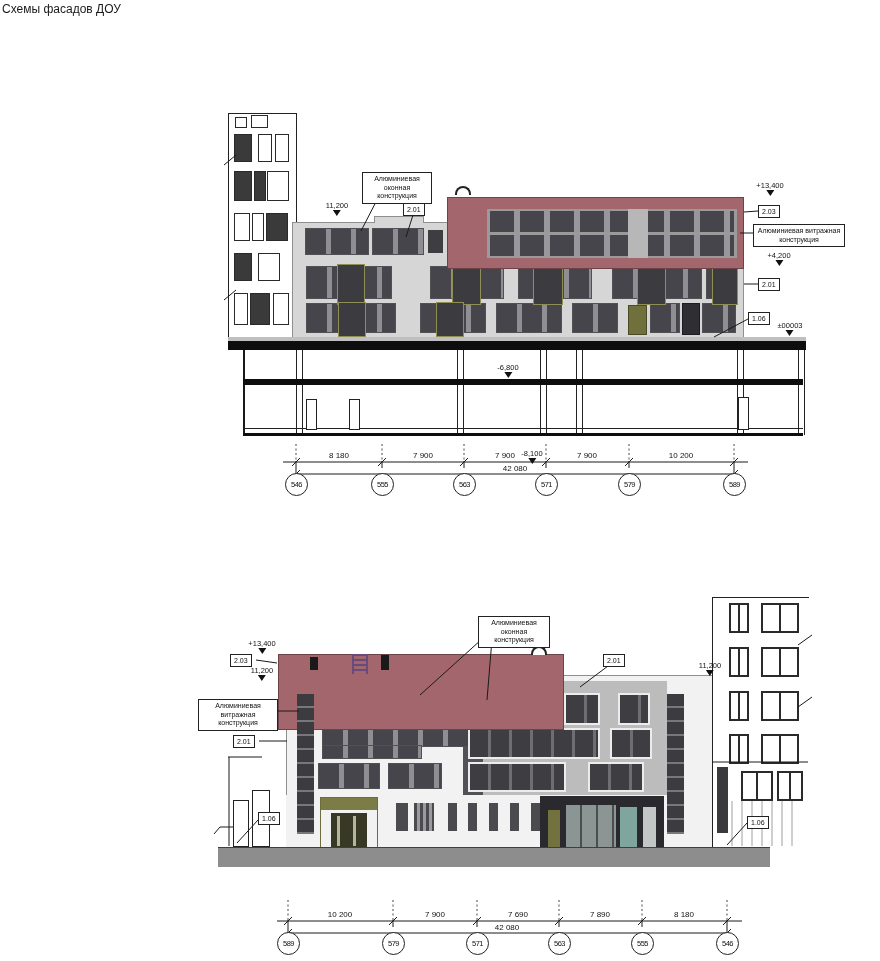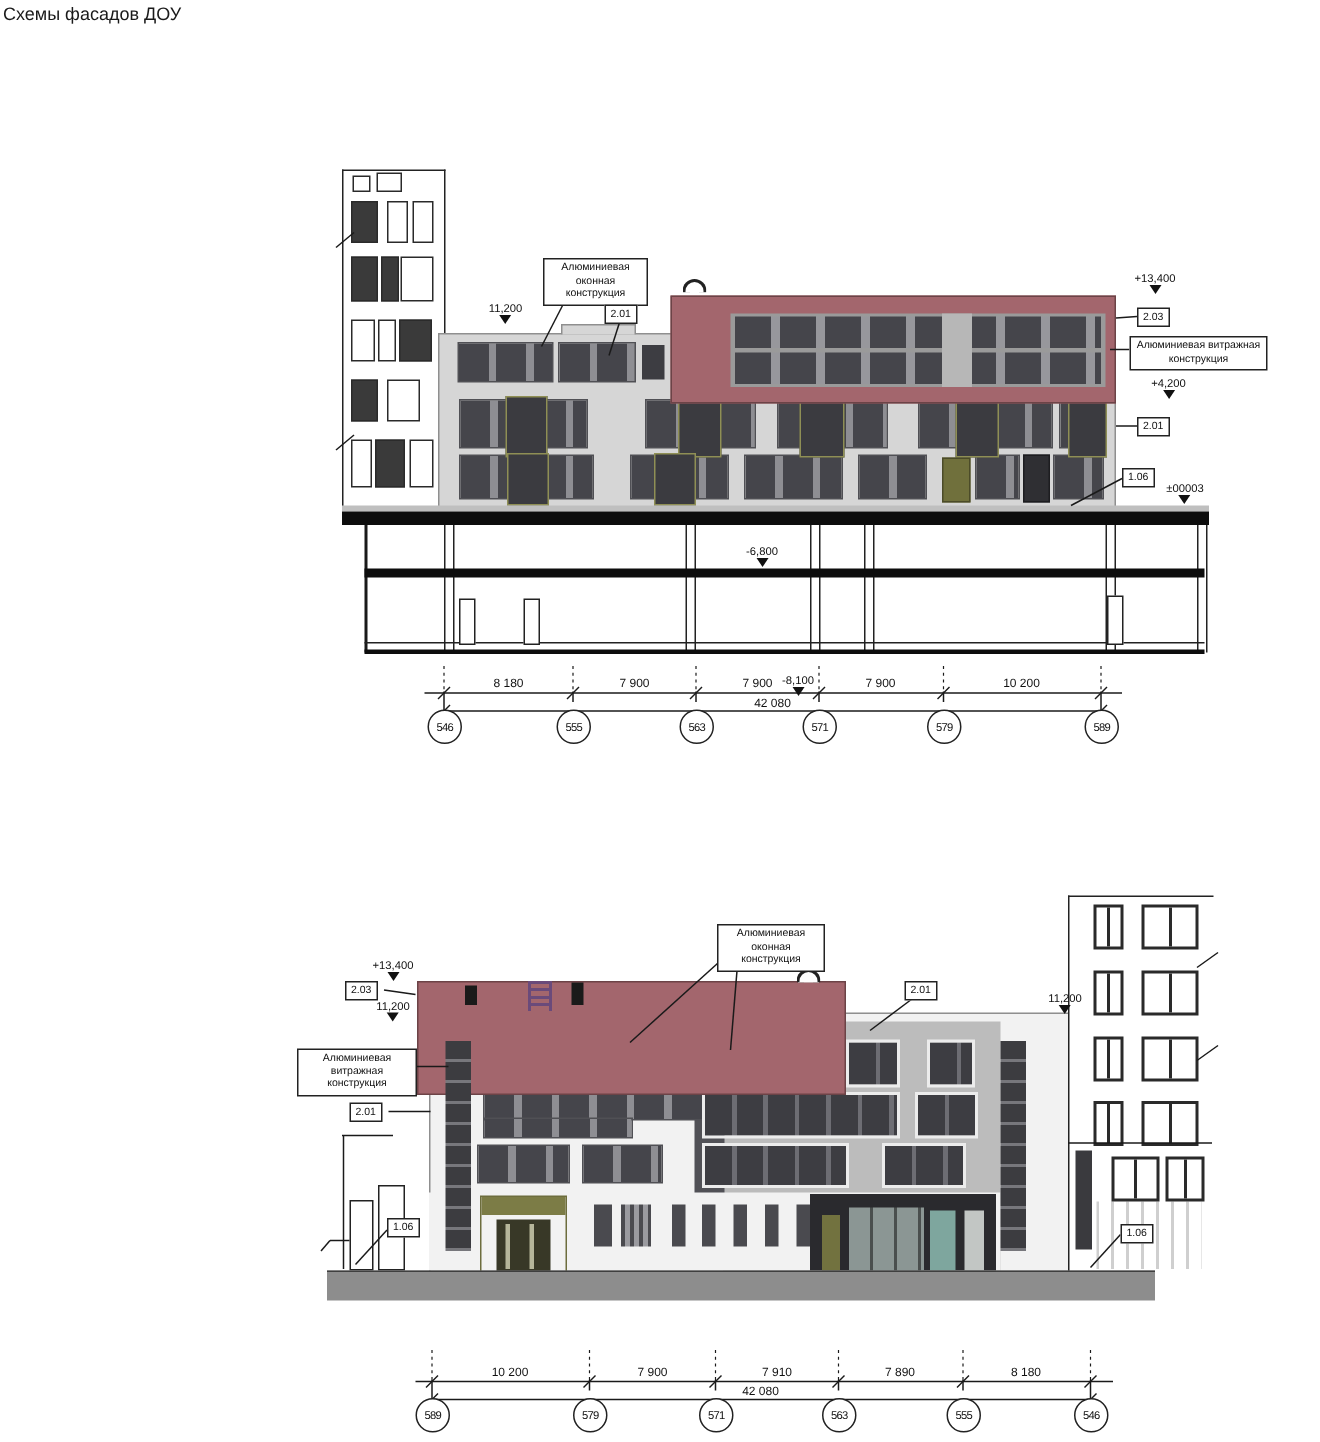--- a/index.html
+++ b/index.html
@@ -247,21 +247,21 @@
   <div class="co" style="left:478px;top:616px;width:66px;">Алюминиевая оконная конструкция</div>
   <div class="co" style="left:198px;top:699px;width:74px;">Алюминиевая витражная конструкция</div>
   <div class="tag" style="left:230px;top:654px;">2.03</div>
   <div class="tag" style="left:233px;top:735px;">2.01</div>
   <div class="tag" style="left:603px;top:654px;">2.01</div>
   <div class="tag" style="left:258px;top:812px;">1.06</div>
   <div class="tag" style="left:747px;top:816px;">1.06</div>
 
   <div class="dim" style="left:340px;top:910px;">10 200</div>
   <div class="dim" style="left:435px;top:910px;">7 900</div>
-  <div class="dim" style="left:518px;top:910px;">7 910</div>
+  <div class="dim" style="left:518px;top:910px;">7 690</div>
   <div class="dim" style="left:600px;top:910px;">7 890</div>
   <div class="dim" style="left:684px;top:910px;">8 180</div>
   <div class="dim" style="left:507px;top:923px;">42 080</div>
   <div class="bub" style="left:277px;top:932px;">589</div>
   <div class="bub" style="left:382px;top:932px;">579</div>
   <div class="bub" style="left:466px;top:932px;">571</div>
   <div class="bub" style="left:548px;top:932px;">563</div>
   <div class="bub" style="left:631px;top:932px;">555</div>
   <div class="bub" style="left:716px;top:932px;">546</div>
 

